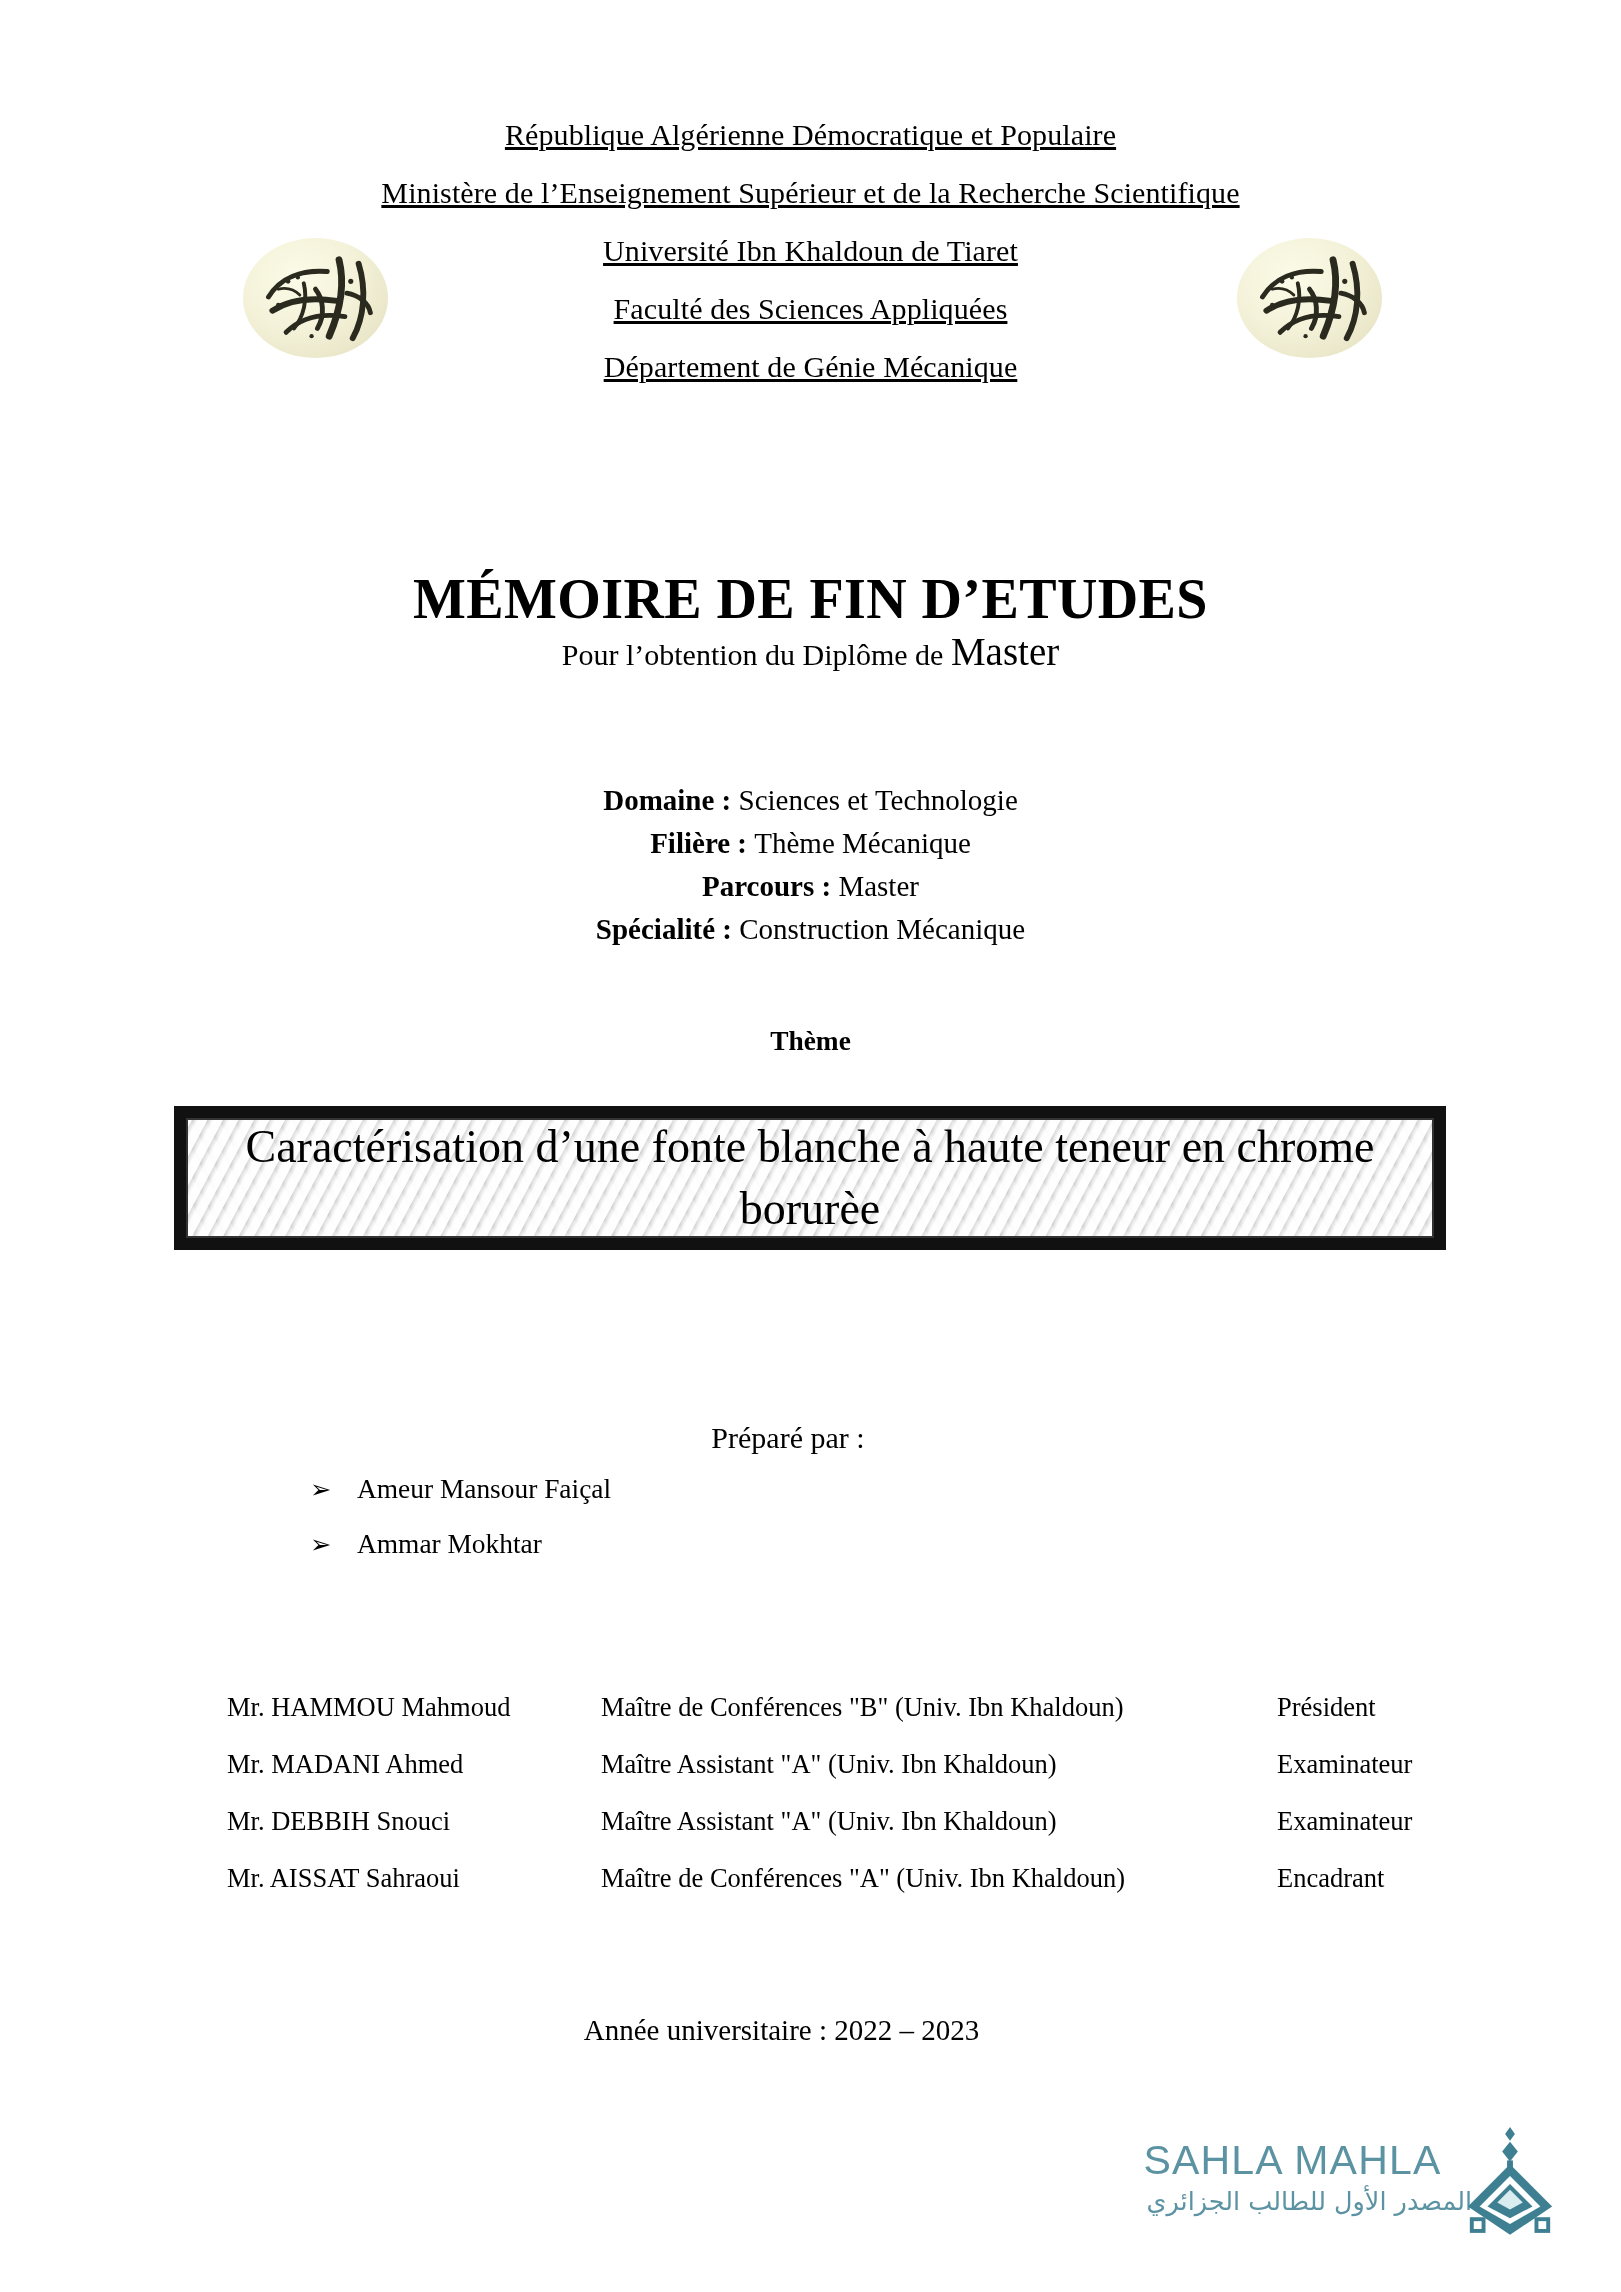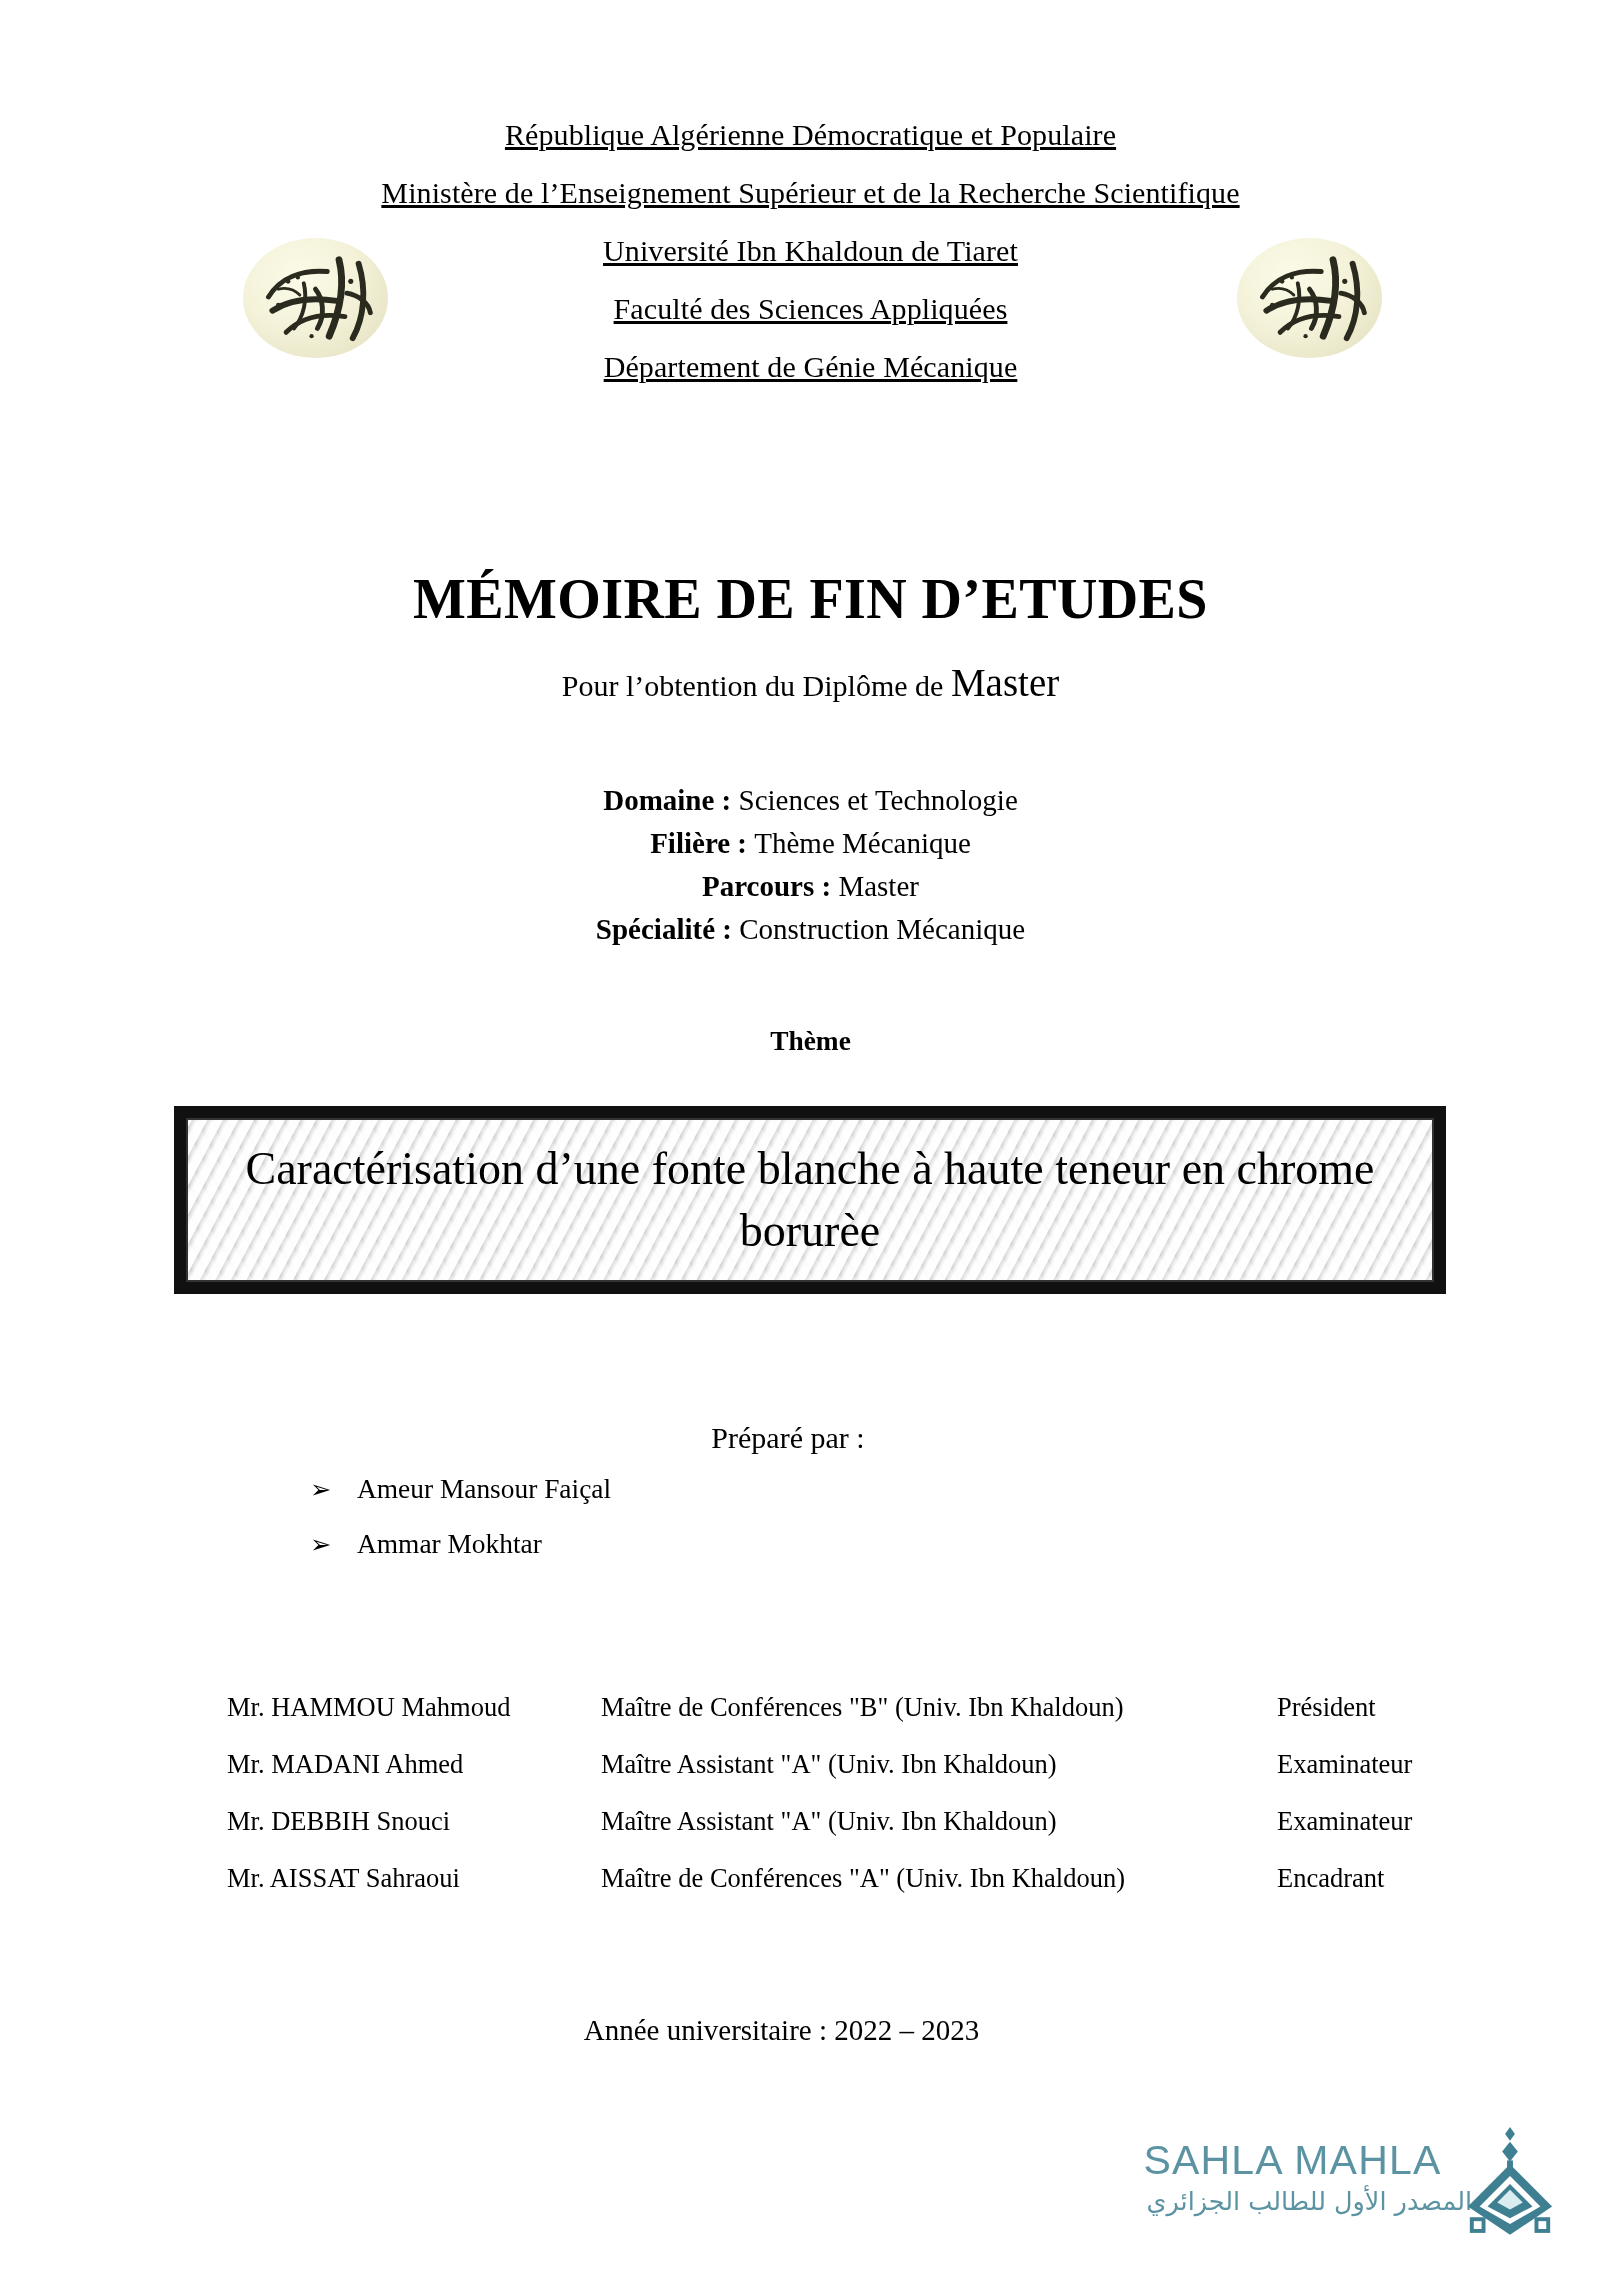--- a/index.html
+++ b/index.html
@@ -59,21 +59,21 @@
     top: 567px;
     left: 0;
     width: 1621px;
     text-align: center;
     font-size: 56px;
     font-weight: bold;
     letter-spacing: 0.4px;
   }
   .sub-diplome {
     position: absolute;
-    top: 660px;
+    top: 629px;
     left: 0;
     width: 1621px;
     text-align: center;
     font-size: 30px;
     white-space: nowrap;
   }
   .sub-diplome .big {
     font-size: 39px;
   }
 
@@ -102,21 +102,21 @@
     font-size: 27.4px;
     font-weight: bold;
   }
 
   
   .theme-box {
     position: absolute;
     top: 1106px;
     left: 174px;
     width: 1272px;
-    height: 188px;
+    height: 144px;
     border: 6.9px solid #111111;
     box-sizing: border-box;
     padding: 6px;
     background: #111111;
   }
   .theme-box-inner {
     width: 100%;
     height: 100%;
     box-sizing: border-box;
     border: 2px solid #333333;

